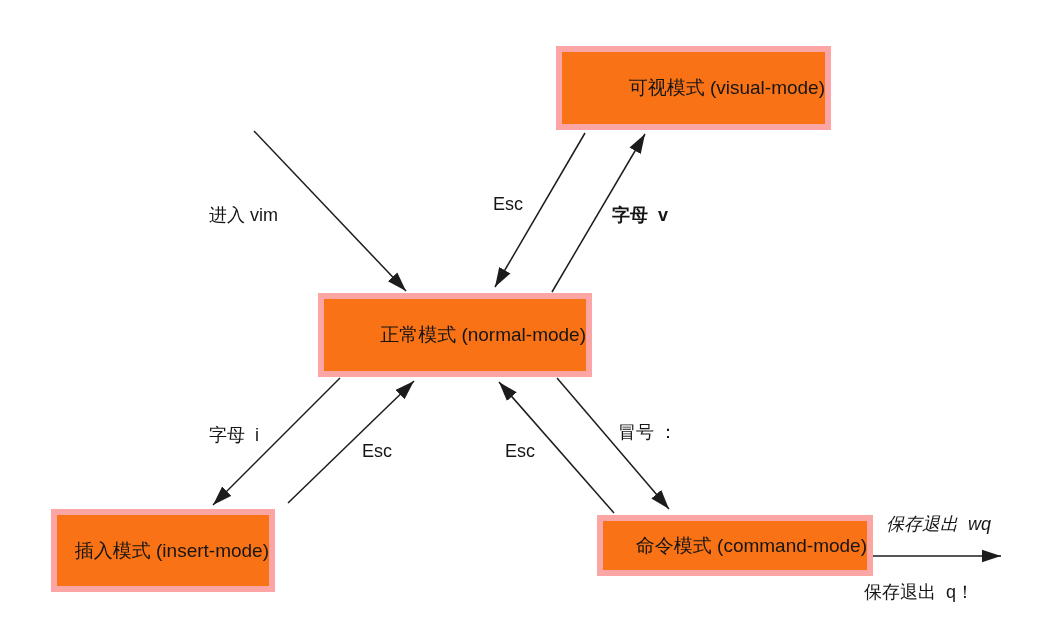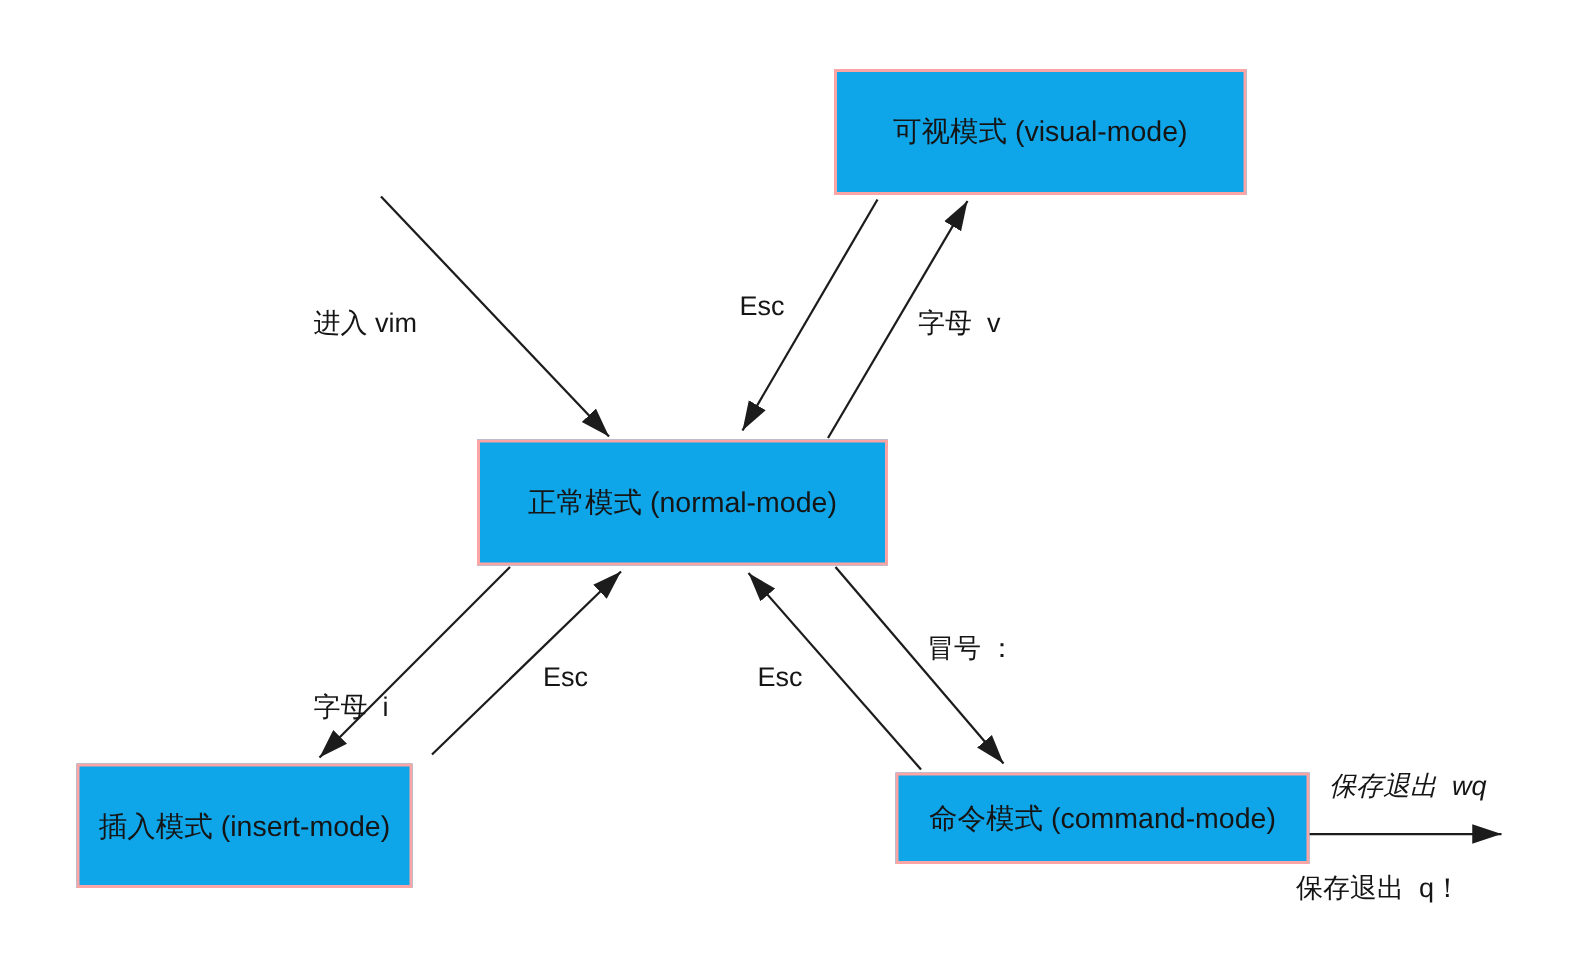--- a/index.html
+++ b/index.html
@@ -17,44 +17,44 @@
   }
   .edges-svg {
     position: absolute;
     left: 0;
     top: 0;
     width: 1057px;
     height: 637px;
   }
   .node {
     position: absolute;
-    border: 2px solid #fca5a5;
-    background: #0ea5e9;
+    border: 6px solid #fca5a5;
+    background: #f97316;
     display: flex;
     align-items: center;
-    justify-content: center;
+    justify-content: flex-end;
     font-size: 19px;
     color: #151515;
     white-space: pre;
     box-sizing: border-box;
   }
   .node-visual  { left: 556px; top: 46px;  width: 275px; height: 84px; }
   .node-normal  { left: 318px; top: 293px; width: 274px; height: 84px; }
   .node-insert  { left: 51px;  top: 509px; width: 224px; height: 83px; }
   .node-command { left: 597px; top: 515px; width: 276px; height: 61px; }
   .edge-label {
     position: absolute;
     font-size: 18px;
     color: #151515;
     white-space: pre;
   }
   .lbl-enter-vim    { left: 209px; top: 203px; }
   .lbl-esc-top      { left: 493px; top: 194px; }
-  .lbl-letter-v     { left: 612px; top: 203px; }
-  .lbl-letter-i     { left: 209px; top: 423px; margin-top: 36px; }
+  .lbl-letter-v     { left: 612px; top: 203px; font-weight: bold; }
+  .lbl-letter-i     { left: 209px; top: 423px; }
   .lbl-esc-left     { left: 362px; top: 441px; }
   .lbl-esc-right    { left: 505px; top: 441px; }
   .lbl-colon        { left: 618px; top: 420px; }
   .lbl-save-quit    { left: 886px; top: 512px; font-style: italic; }
   .lbl-quit-nosave  { left: 864px; top: 580px; }
   .watermark {
     position: absolute;
     right: 15px;
     bottom: 14px;
     font-size: 18px;

